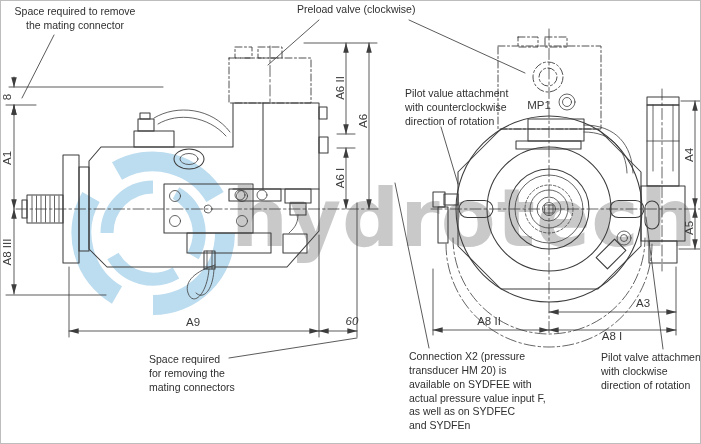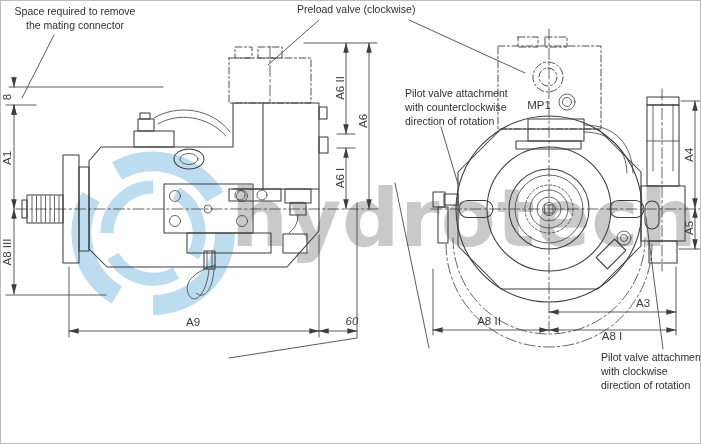--- a/index.html
+++ b/index.html
@@ -208,26 +208,35 @@
       <path class="ldr" d="M440,126 L457,183"></path>
       <path class="ldr" d="M428,347 L394,182"></path>
       <path class="ldr" d="M228,357 L356,337"></path>
       <path class="ldr" d="M662,348 L645,216"></path>
     </g>
   </svg>
 
   <div class="ann" style="left:3px;top:4px;width:142px;text-align:center;">Space required to remove
 the mating connector</div>
   <div class="ann" style="left:296px;top:2px;">Preload valve (clockwise)</div>
-  <div class="ann" style="left:404px;top:86px;width:124px;">Pilot valve attachment
+  <div class="ann" style="left:404px;top:86px;width:124px;">Pilot value attachment
 with counterclockwise
 direction of rotation</div>
+  <div class="ann" style="left:408px;top:349px;width:176px;">Connection X2 (pressure
+transducer HM 20) is
+available on SYDFEE with
+actual pressure value input F,
+as well as on SYDFEC
+and SYDFEn</div>
   <div class="ann" style="left:600px;top:350px;width:140px;">Pilot valve attachment
 with clockwise
 direction of rotation</div>
+  <div class="ann" style="left:148px;top:352px;width:120px;">Space required
+for removing the
+mating connectors</div>
 
   <div class="lbl v" style="left:6px;top:96px;">8</div>
   <div class="lbl v" style="left:6px;top:157px;">A1</div>
   <div class="lbl v" style="left:6px;top:251px;">A8 III</div>
   <div class="lbl v" style="left:339px;top:87px;">A6 II</div>
   <div class="lbl v" style="left:362px;top:120px;">A6</div>
   <div class="lbl v" style="left:339px;top:177px;">A6 I</div>
   <div class="lbl" style="left:192px;top:321px;">A9</div>
   <div class="lbl" style="left:351px;top:320px;font-style:italic;">60</div>
   <div class="lbl" style="left:538px;top:104px;">MP1</div>

